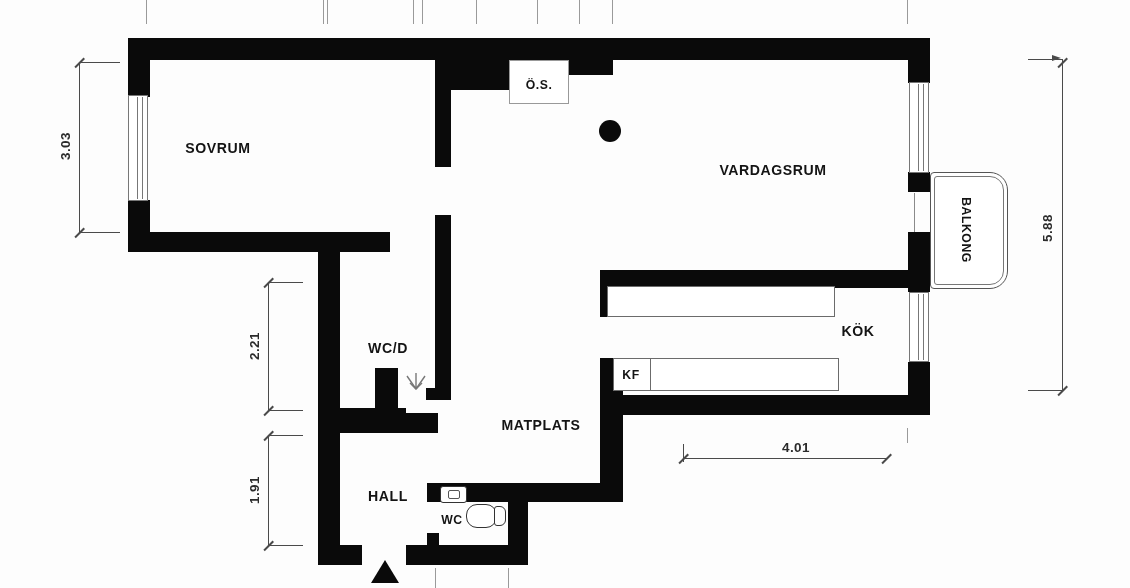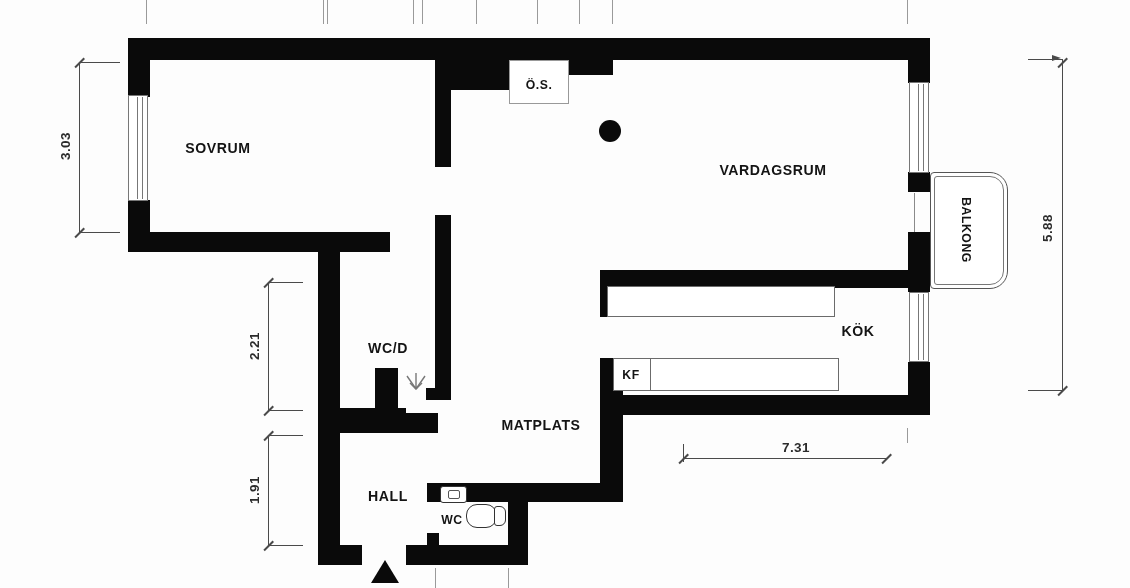--- a/index.html
+++ b/index.html
@@ -164,16 +164,16 @@
     <div class="tick" style="left:1056px;top:390px;"></div>
     <div class="dimlbl rot" style="left:1047px;top:228px;">5.88</div>
   </div>
 
   <div>
     <div class="dimline" style="left:683px;top:458px;width:203px;height:1px;"></div>
     <div class="dimline" style="left:683px;top:444px;width:1px;height:18px;"></div>
     <div class="witness" style="left:907px;top:428px;height:15px;"></div>
     <div class="tick" style="left:677px;top:458px;"></div>
     <div class="tick" style="left:880px;top:458px;"></div>
-    <div class="dimlbl" style="left:796px;top:447px;">7.31</div>
+    <div class="dimlbl" style="left:796px;top:447px;">4.01</div>
   </div>
 
 </div>
 
 </body></html>

